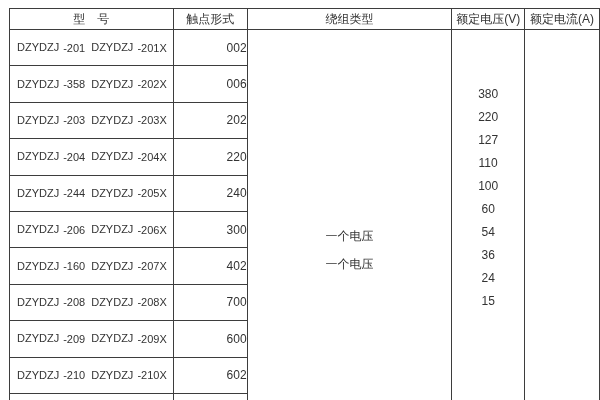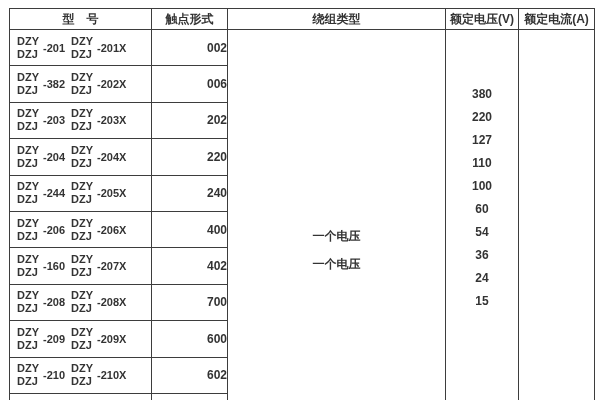--- a/index.html
+++ b/index.html
@@ -16,41 +16,41 @@
   table.spec-table {
     position: absolute;
     left: 9px;
     top: 8px;
     border-collapse: collapse;
     table-layout: fixed;
   }
   .spec-table th, .spec-table td {
     border: 1px solid #3d3d3d;
     padding: 0;
-    font-weight: bold;
+    font-weight: normal;
   }
   .spec-table th {
     height: 21px;
     font-size: 12px;
     text-align: center;
     white-space: nowrap;
   }
   tr.data-row { height: 36.4px; }
   tr.partial-row { height: 14px; }
   td.model-cell {
     padding-left: 7px;
     font-size: 11px;
   }
   .model-inner {
     display: flex;
     align-items: center;
   }
   .stack {
     display: flex;
-    flex-direction: column;
+    flex-direction: row;
     line-height: 13px;
   }
   .suffix { margin: 0 6px 0 4px; }
   td.contact-cell {
     text-align: right;
     font-size: 12px;
   }
   td.winding-cell {
     vertical-align: top;
     text-align: center;
@@ -124,21 +124,21 @@
         <td class="current-cell" rowspan="11"></td>
       </tr>
 
       <tr class="data-row">
         <td class="model-cell">
           <div class="model-inner">
             <span class="stack">
               <span>DZY</span>
               <span>DZJ</span>
             </span>
-            <span class="suffix">-382</span>
+            <span class="suffix">-358</span>
             <span class="stack">
               <span>DZY</span>
               <span>DZJ</span>
             </span>
             <span class="suffix">-202X</span>
           </div>
         </td>
         <td class="contact-cell">006</td>
       </tr>
 
@@ -204,21 +204,21 @@
               <span>DZJ</span>
             </span>
             <span class="suffix">-206</span>
             <span class="stack">
               <span>DZY</span>
               <span>DZJ</span>
             </span>
             <span class="suffix">-206X</span>
           </div>
         </td>
-        <td class="contact-cell">400</td>
+        <td class="contact-cell">300</td>
       </tr>
 
       <tr class="data-row">
         <td class="model-cell">
           <div class="model-inner">
             <span class="stack">
               <span>DZY</span>
               <span>DZJ</span>
             </span>
             <span class="suffix">-160</span>

